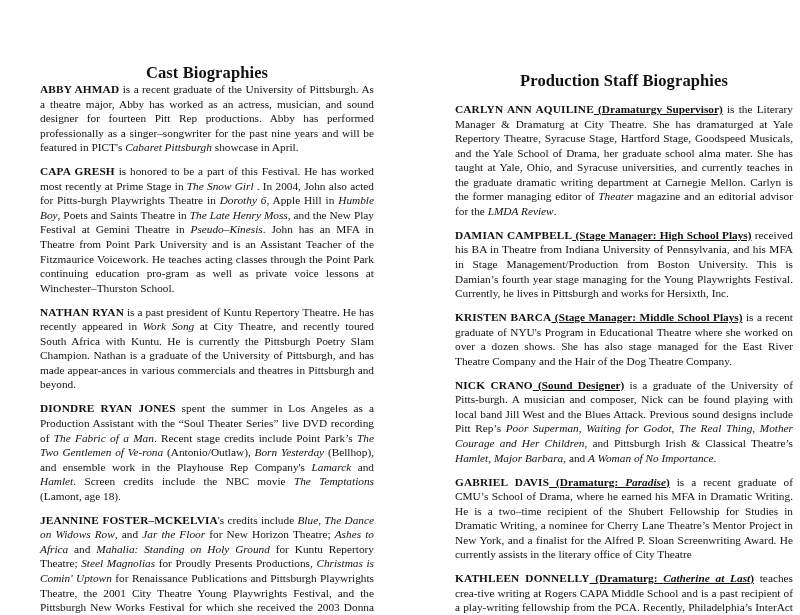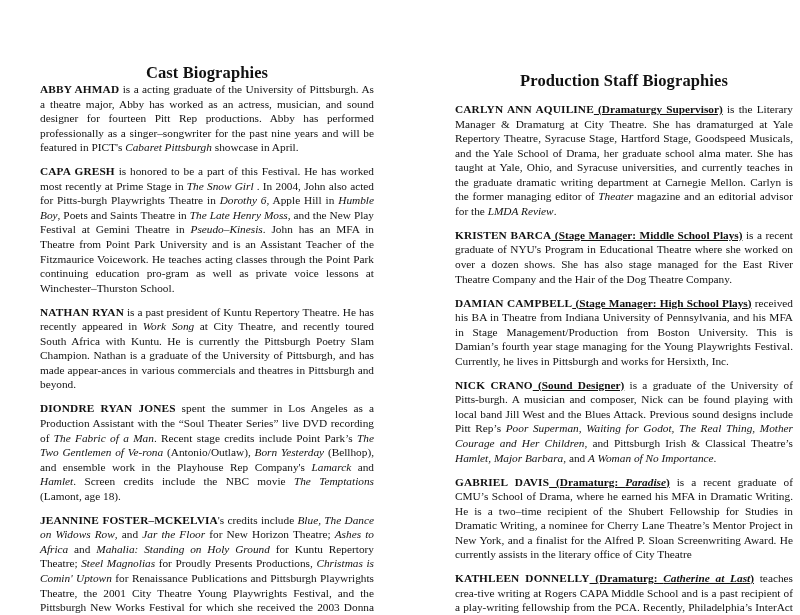--- a/index.html
+++ b/index.html
@@ -85,21 +85,21 @@
 </head>
 <body>
 
 <div class="page">
 
   <div class="column col-left">
     <div class="col-head head-main">Cast Biographies</div>
 
     <p class="bio">
       <b class="nm">ABBY AHMAD</b>
-      <span>is a acting graduate of the University of Pittsburgh.  As a theatre major, Abby has worked as an actress, musician, and sound designer for fourteen Pitt Rep productions. Abby has performed professionally as a singer–songwriter for the past nine years and will be featured in PICT's </span><i>Cabaret Pittsburgh</i><span> showcase in April.</span>
+      <span>is a recent graduate of the University of Pittsburgh.  As a theatre major, Abby has worked as an actress, musician, and sound designer for fourteen Pitt Rep productions. Abby has performed professionally as a singer–songwriter for the past nine years and will be featured in PICT's </span><i>Cabaret Pittsburgh</i><span> showcase in April.</span>
     </p>
 
     <p class="bio">
       <b class="nm">CAPA GRESH</b>
       <span>is honored to be a part of this Festival.  He has worked most recently at Prime Stage in </span><i>The Snow Girl</i><span> .  In 2004, John also acted for Pitts-burgh Playwrights Theatre in </span><i>Dorothy 6</i><span>, Apple Hill in </span><i>Humble Boy</i><span>, Poets and Saints Theatre in </span><i>The Late Henry Moss</i><span>, and the New Play Festival at Gemini Theatre in </span><i>Pseudo–Kinesis</i><span>.  John has an MFA in Theatre from Point Park University and is an Assistant Teacher of the Fitzmaurice Voicework. He teaches acting classes through the Point Park continuing education pro-gram as well as private voice lessons at Winchester–Thurston School.</span>
     </p>
 
     <p class="bio">
       <b class="nm">NATHAN RYAN</b>
       <span>is a past president of Kuntu Repertory Theatre.  He has recently appeared in </span><i>Work Song</i><span> at City Theatre, and recently toured South Africa with Kuntu. He is currently the Pittsburgh Poetry Slam Champion. Nathan is a graduate of the University of Pittsburgh, and has made appear-ances in various commercials and theatres in Pittsburgh and beyond.</span>
@@ -117,25 +117,25 @@
   </div>
 
   <div class="column col-right">
     <div class="col-head head-main">Production Staff Biographies</div>
 
     <p class="bio">
       <b class="nm">CARLYN ANN AQUILINE</b><b class="role"> (Dramaturgy Supervisor)</b><span> is the Literary Manager &amp; Dramaturg at City Theatre.  She has dramaturged at Yale Repertory Theatre, Syracuse Stage, Hartford Stage, Goodspeed Musicals, and the Yale School of Drama, her graduate school alma mater.  She has taught at Yale, Ohio, and Syracuse universities, and currently teaches in the graduate dramatic writing department at Carnegie Mellon.  Carlyn is the former managing editor of </span><i>Theater</i><span> magazine and an editorial advisor for the </span><i>LMDA Review</i><span>.</span>
     </p>
 
     <p class="bio">
-      <b class="nm">KRISTEN BARCA</b><b class="role"> (Stage Manager: Middle School Plays)</b><span> is a recent graduate of NYU's Program in Educational Theatre where she worked on over a dozen shows.  She has also stage managed for the East River Theatre Company and the Hair of the Dog Theatre Company.</span>
+      <b class="nm">DAMIAN CAMPBELL</b><b class="role"> (Stage Manager: High School Plays)</b><span> received his BA in Theatre from Indiana University of Pennsylvania, and his MFA in Stage Management/Production from Boston University.  This is Damian’s fourth year stage managing for the Young Playwrights Festival.  Currently, he lives in Pittsburgh and works for Hersixth, Inc.</span>
     </p>
 
     <p class="bio">
-      <b class="nm">DAMIAN CAMPBELL</b><b class="role"> (Stage Manager: High School Plays)</b><span> received his BA in Theatre from Indiana University of Pennsylvania, and his MFA in Stage Management/Production from Boston University.  This is Damian’s fourth year stage managing for the Young Playwrights Festival.  Currently, he lives in Pittsburgh and works for Hersixth, Inc.</span>
+      <b class="nm">KRISTEN BARCA</b><b class="role"> (Stage Manager: Middle School Plays)</b><span> is a recent graduate of NYU's Program in Educational Theatre where she worked on over a dozen shows.  She has also stage managed for the East River Theatre Company and the Hair of the Dog Theatre Company.</span>
     </p>
 
     <p class="bio">
       <b class="nm">NICK CRANO</b><b class="role"> (Sound Designer)</b><span> is a graduate of the University of Pitts-burgh.  A musician and composer, Nick can be found playing with local band Jill West and the Blues Attack.  Previous sound designs include Pitt Rep’s </span><i>Poor Superman,  Waiting for Godot,  The Real Thing,  Mother Courage and Her Children</i><span>, and Pittsburgh Irish &amp; Classical Theatre’s </span><i>Hamlet,  Major Barbara</i><span>, and </span><i>A  Woman of No Importance</i><span>.</span>
     </p>
 
     <p class="bio">
       <b class="nm">GABRIEL DAVIS</b><b class="role"> (Dramaturg: </b><b class="role"><i>Paradise</i></b><b class="role">)</b><span> is a recent graduate of CMU’s School of Drama, where he earned his MFA in Dramatic Writing.  He is a two–time recipient of the Shubert Fellowship for Studies in Dramatic Writing, a nominee for Cherry Lane Theatre’s Mentor Project in New York, and a finalist for the Alfred P. Sloan Screenwriting Award.   He currently assists in the literary office of City Theatre</span>
     </p>
 

